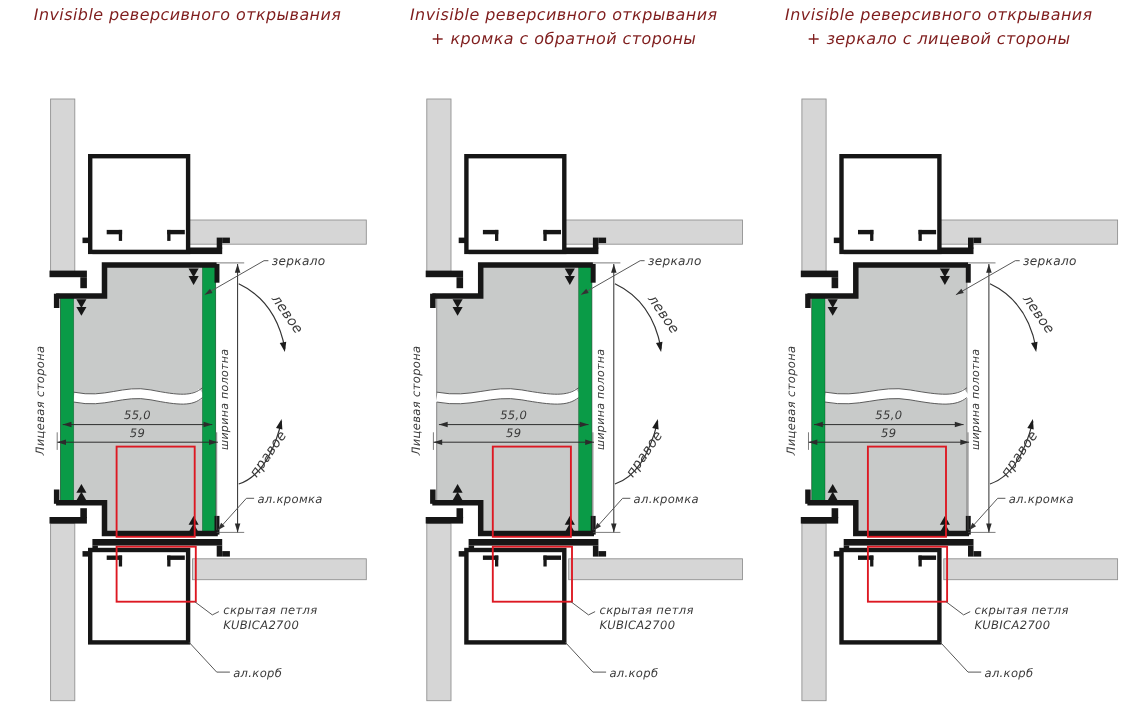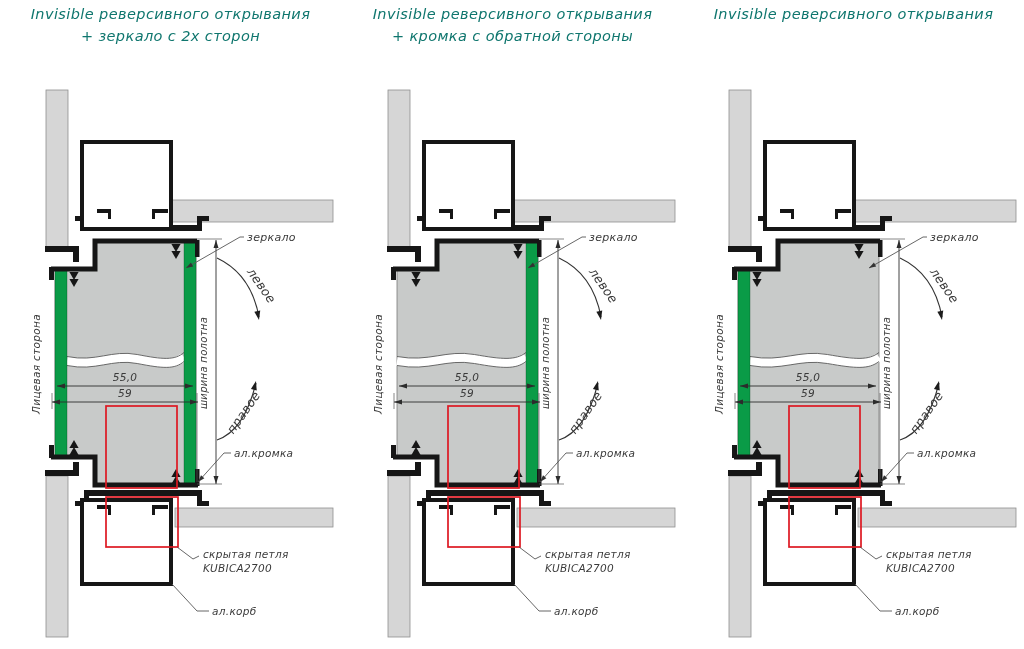--- a/index.html
+++ b/index.html
@@ -2,43 +2,43 @@
 <html><head>
 <meta charset="utf-8">
 <style>
   html,body{margin:0;padding:0;background:#ffffff;}
   .stage{
     position:relative;width:1024px;height:649px;background:#ffffff;overflow:hidden;
     font-family:"DejaVu Sans","Liberation Sans",sans-serif;
   }
   .cell-title{
     position:absolute;top:3px;width:341px;text-align:center;
-    font-style:italic;font-size:14.5px;line-height:22px;color:#0f766e;
+    font-style:italic;font-size:14.5px;line-height:22px;color:#7f1d1d;
     letter-spacing:0.4px;font-weight:500;
   }
   svg.diagram{position:absolute;top:0;}
   svg text{
     font-family:"DejaVu Sans","Liberation Sans",sans-serif;
     font-style:italic;fill:#3a3a3a;letter-spacing:0.3px;
   }
 </style>
 </head>
 <body>
 
 <div class="stage">
   <div class="cell-title" style="left:0">
     <div>Invisible реверсивного открывания</div>
-    <div>+ зеркало с 2х сторон</div>
   </div>
   <div class="cell-title" style="left:342px">
     <div>Invisible реверсивного открывания</div>
     <div>+ кромка с обратной стороны</div>
   </div>
   <div class="cell-title" style="left:683px">
     <div>Invisible реверсивного открывания</div>
+    <div>+ зеркало с лицевой стороны</div>
   </div>
 
   <svg class="diagram" id="dg0" width="341" height="649" viewBox="0 0 341 649" style="left:0">
       <rect x="46" y="90" width="22" height="157" fill="#d6d6d6" stroke="#909090" stroke-width="0.8"></rect>
       <rect x="46" y="476" width="22" height="161" fill="#d6d6d6" stroke="#909090" stroke-width="0.8"></rect>
       <rect x="171" y="200" width="162" height="22" fill="#d6d6d6" stroke="#909090" stroke-width="0.8"></rect>
       <rect x="175" y="508" width="158" height="19" fill="#d6d6d6" stroke="#909090" stroke-width="0.8"></rect>
       <rect x="45" y="246" width="34" height="6" fill="#161616"></rect>
       <rect x="73" y="252" width="6" height="10" fill="#161616"></rect>
       <rect x="45" y="470" width="34" height="6" fill="#161616"></rect>

